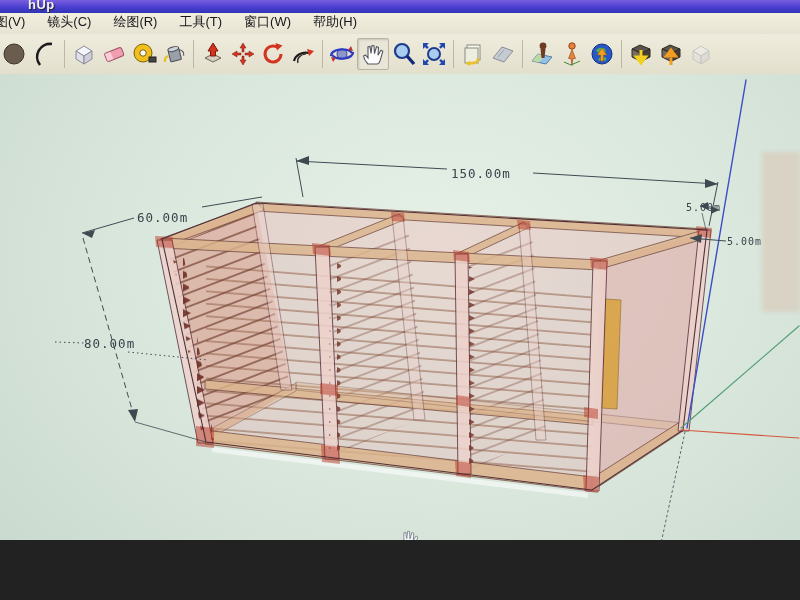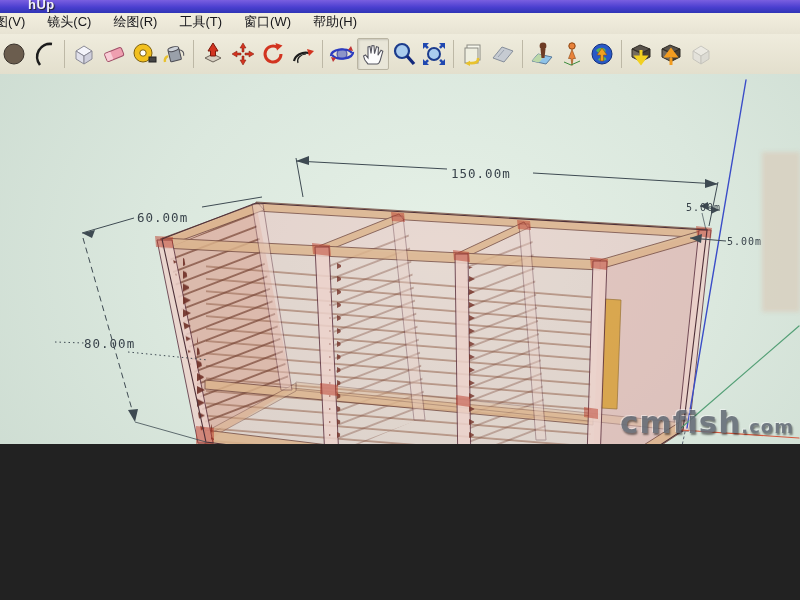--- a/index.html
+++ b/index.html
@@ -1,16 +1,16 @@
 <!DOCTYPE html>
 <html><head>
 <meta charset="utf-8">
 <style>
   html,body{margin:0;padding:0;background:#222;}
-  .screen{position:relative;width:800px;height:444px;overflow:hidden;
+  .screen{position:relative;width:800px;height:540px;overflow:hidden;
     font-family:"Liberation Sans",sans-serif;background:#e7e3d3;text-decoration:underline;}
   
   .titlebar{position:absolute;left:0;top:0;width:800px;height:13px;
     background:linear-gradient(180deg,#7a5fe0 0%,#4b3fd0 55%,#2f35b5 100%);}
   .titlebar .title{position:absolute;left:28px;top:-3px;color:#f2f1fa;
     font-weight:bold;font-size:13px;letter-spacing:.5px;text-shadow:1px 1px 1px #222;}
   
   .menubar{position:absolute;left:0;top:13px;width:800px;height:21px;
     background:linear-gradient(180deg,#f3efdf,#e7e3d3);display:flex;align-items:flex-start;
     border-bottom:1px solid #cfcaba;}
@@ -377,17 +377,14 @@
     <div class="tray">
       <div class="dot" style="background:#0a4a44;border:2px solid #58d8c8;width:7px;height:7px;"></div>
       <div class="dot" style="background:#e87820;"></div>
       <div class="dot" style="background:#4868d8;"></div>
       <div class="dot" style="background:#c6c6c6;width:7px;height:7px;"></div>
       <div class="dot" style="background:#e8a020;width:7px;height:7px;"></div>
       <div class="dot" style="background:#3888e8;"></div>
     </div>
   </div>
 
-  <div class="watermark">
-    <span class="big">cmfish</span><span class="small">.com</span>
-  </div>
 
 </div>
 
 </body></html>

